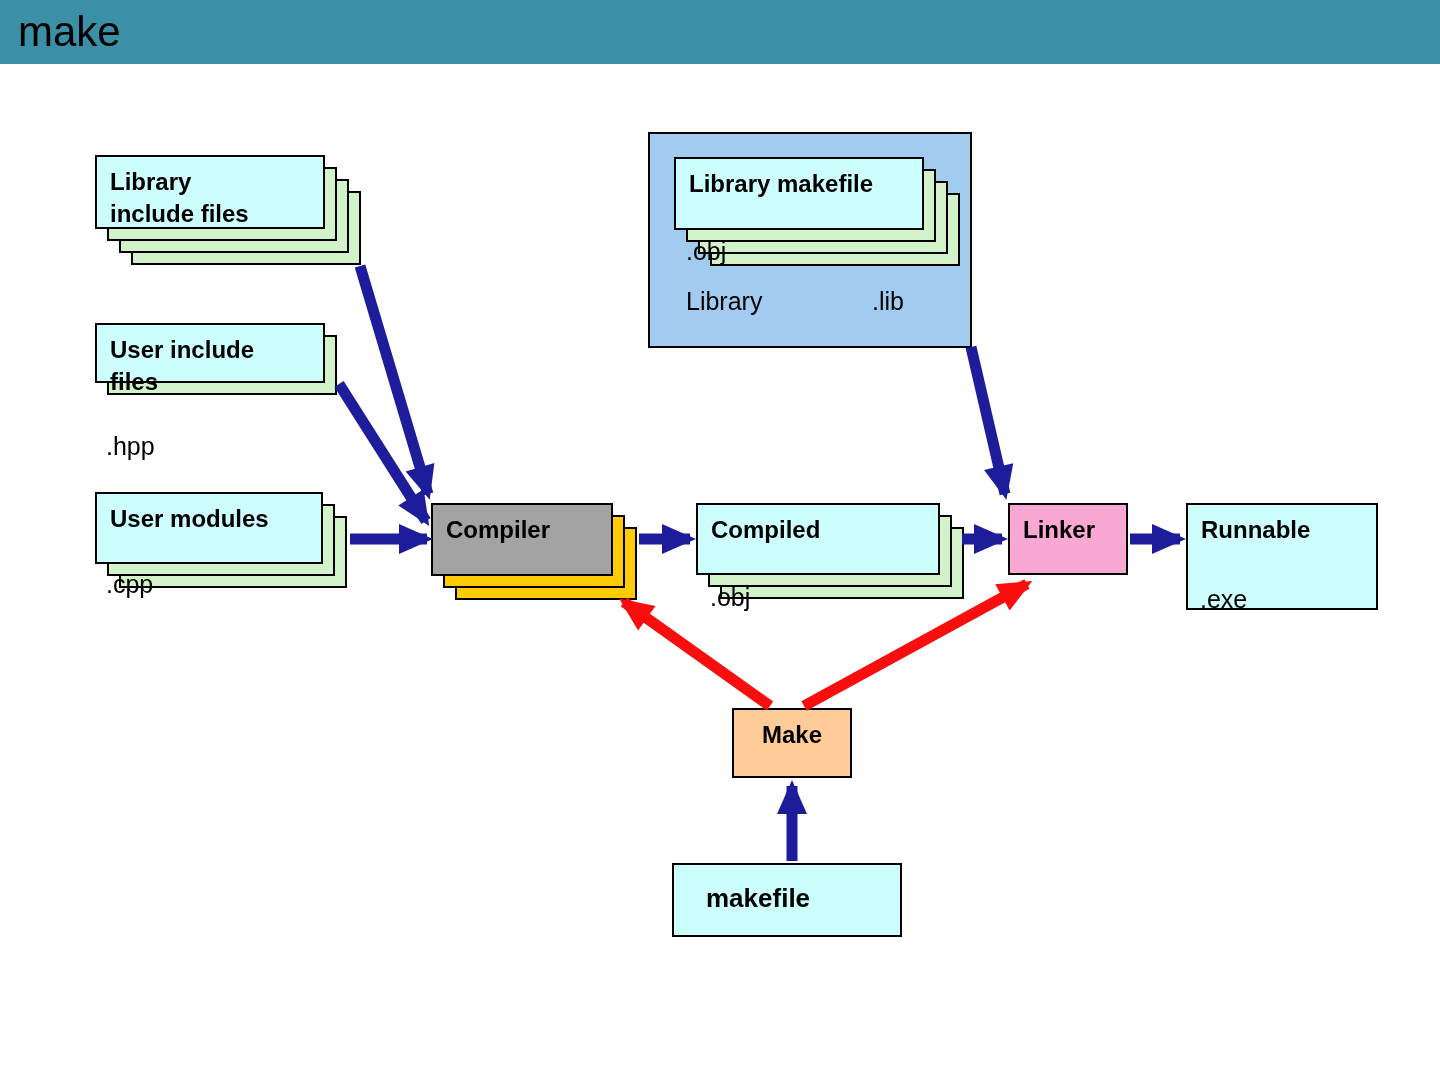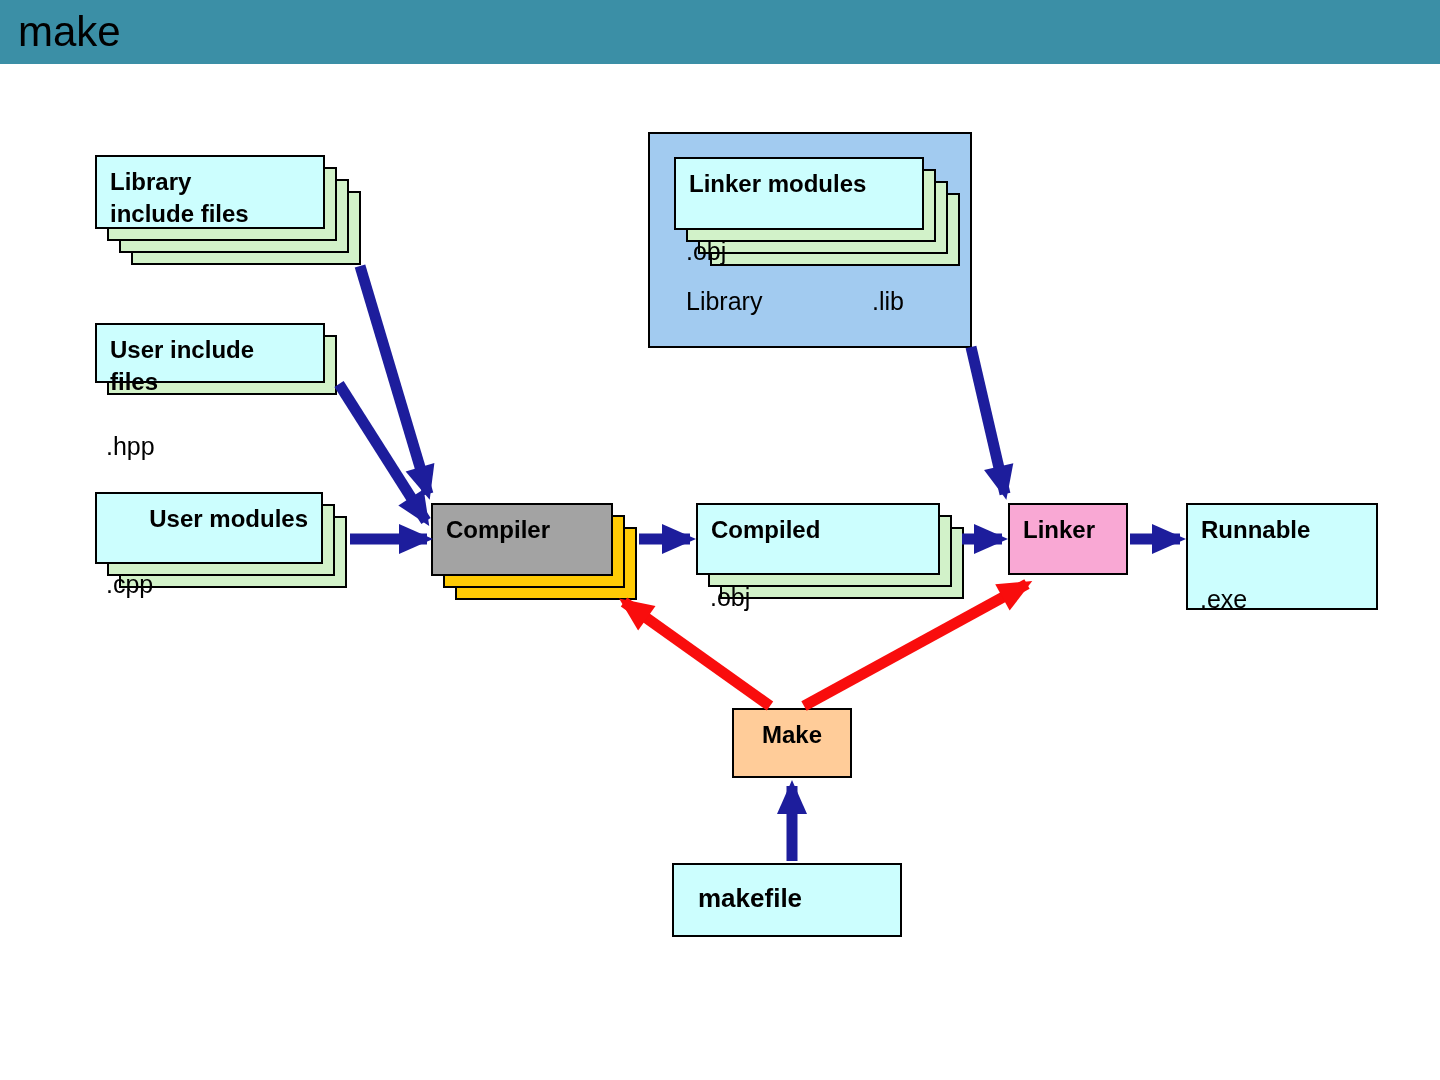--- a/index.html
+++ b/index.html
@@ -23,35 +23,35 @@
   .boxlabel{font-size:24px;font-weight:bold;line-height:1.32;
     padding:9px 13px;white-space:pre-line;}
 
   .box{position:absolute;border:2.5px solid #000;box-sizing:border-box;}
 
   .freelabel{position:absolute;font-size:25px;font-weight:normal;z-index:4;}
 
   
   #stk-libinc{left:95px;top:155px;}   #stk-libinc .layer{width:230px;height:74px;}
   #stk-usrinc{left:95px;top:323px;}   #stk-usrinc .layer{width:230px;height:60px;}
-  #stk-usrmod{left:95px;top:492px;}   #stk-usrmod .layer{width:228px;height:72px;text-align:right;}
+  #stk-usrmod{left:95px;top:492px;}   #stk-usrmod .layer{width:228px;height:72px;}
   #stk-compiler{left:431px;top:503px;}#stk-compiler .layer{width:182px;height:73px;}
   #stk-compiled{left:696px;top:503px;}#stk-compiled .layer{width:244px;height:72px;}
 
   
   #panel-libmod{left:648px;top:132px;width:324px;height:216px;background:#A2CBF0;z-index:1;}
   #stk-libmod{left:24px;top:23px;}    #stk-libmod .layer{width:250px;height:73px;}
   #panel-libmod .freelabel{z-index:4;}
 
   
   #box-linker{left:1008px;top:503px;width:120px;height:72px;background:#f9a8d4;}
   #box-runnable{left:1186px;top:503px;width:192px;height:107px;background:#CCFEFE;}
   #box-make{left:732px;top:708px;width:120px;height:70px;background:#FFCC99;text-align:center;}
   #box-makefile{left:672px;top:863px;width:230px;height:74px;background:#CCFEFE;}
-  #box-makefile .boxlabel{padding:16px 24px;font-size:26px;}
+  #box-makefile .boxlabel{padding:16px 32px;font-size:26px;}
 
   
   svg.arrows{position:absolute;left:0;top:0;width:1440px;height:1080px;
     z-index:6;pointer-events:none;}
   .shaft{stroke-width:11;fill:none;}
 </style>
 </head>
 <body>
 
 <div class="titlebar">
@@ -113,21 +113,21 @@
     <div class="boxlabel">Runnable</div>
   </div>
   <div class="freelabel" style="left:1200px;top:585px;">.exe</div>
 
   <div class="box" id="panel-libmod">
     <div class="stack" id="stk-libmod">
       <div class="layer green o3"></div>
       <div class="layer green o2"></div>
       <div class="layer green o1"></div>
       <div class="layer cyan o0">
-        <div class="boxlabel">Linker modules</div>
+        <div class="boxlabel">Library makefile</div>
       </div>
     </div>
     <div class="freelabel" style="left:36px;top:103px;">.obj</div>
     <div class="freelabel" style="left:36px;top:153px;">Library</div>
     <div class="freelabel" style="left:222px;top:153px;">.lib</div>
   </div>
 
   <div class="box" id="box-make">
     <div class="boxlabel">Make</div>
   </div>

